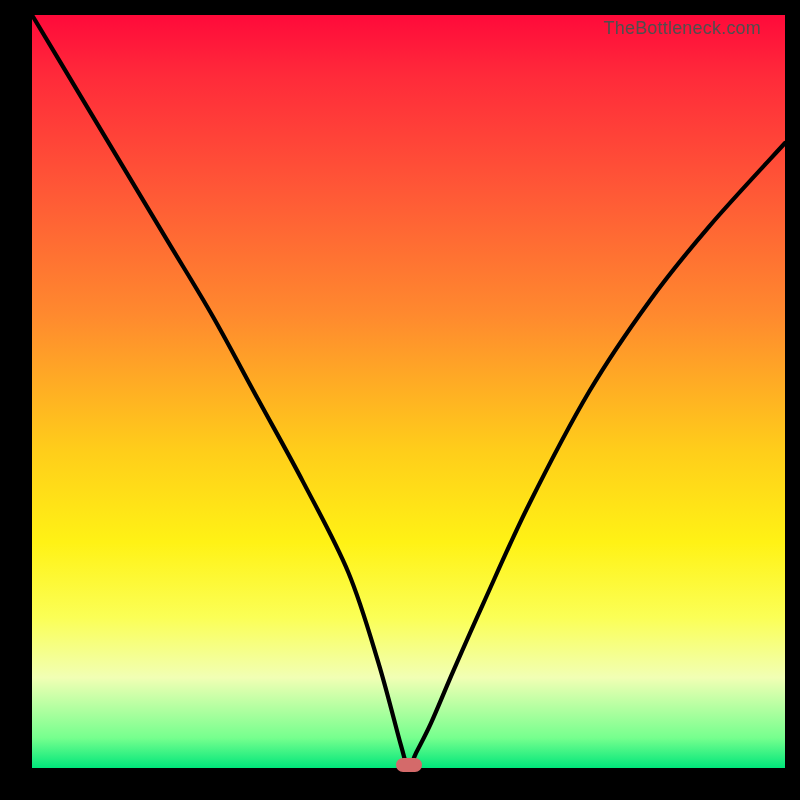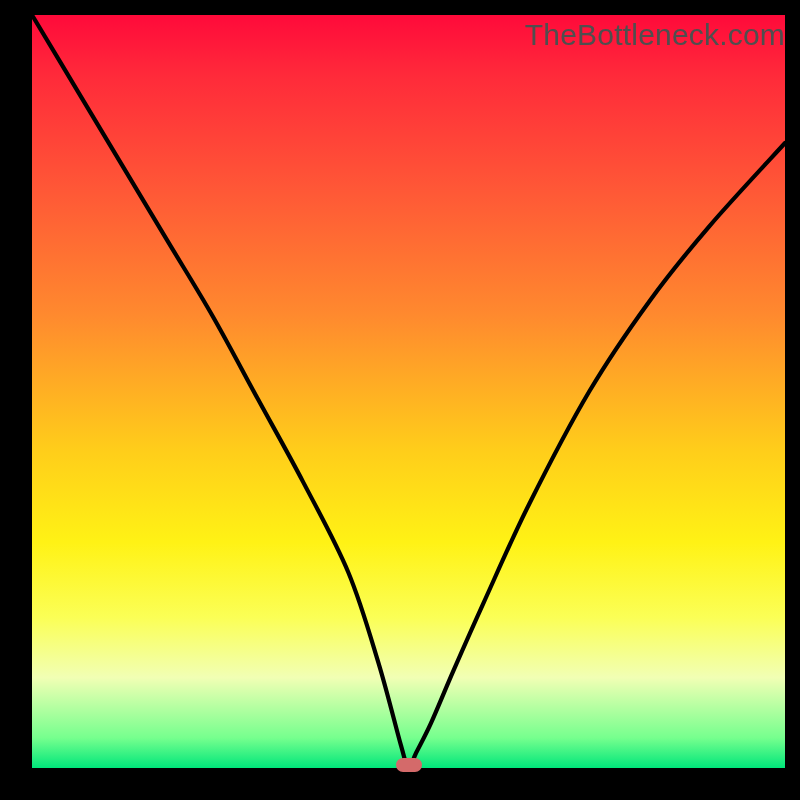--- a/index.html
+++ b/index.html
@@ -33,23 +33,23 @@
       #ffce1a 58%,
       #fff215 70%,
       #fbff56 80%,
       #f1ffb4 88%,
       #76ff8e 96%,
       #00e67a 100%);
   }
   .watermark {
     position: absolute;
     top: 3px;
-    right: 0;
+    right: 24px;
     color: #4f4f4f;
-    font-size: 30px;
+    font-size: 18px;
     font-weight: 500;
     letter-spacing: 0.2px;
     user-select: none;
     margin-left: 16px;
   }
   .marker {
     position: absolute;
     width: 26px;
     height: 14px;
     border-radius: 7px;

